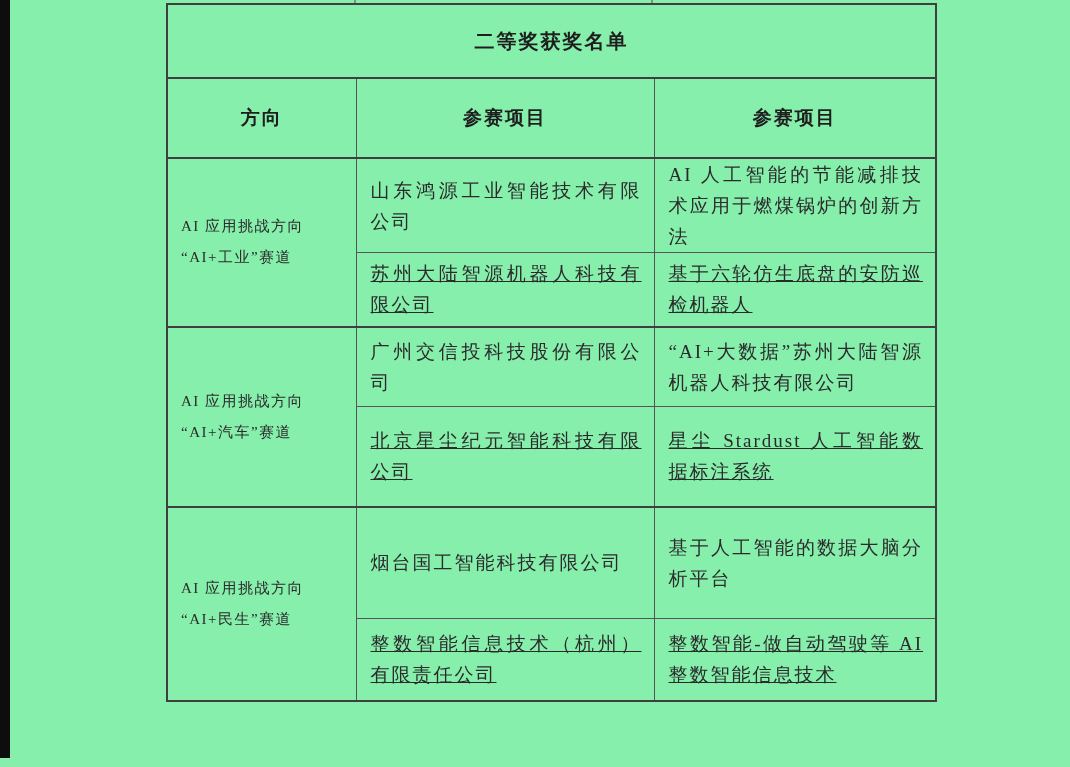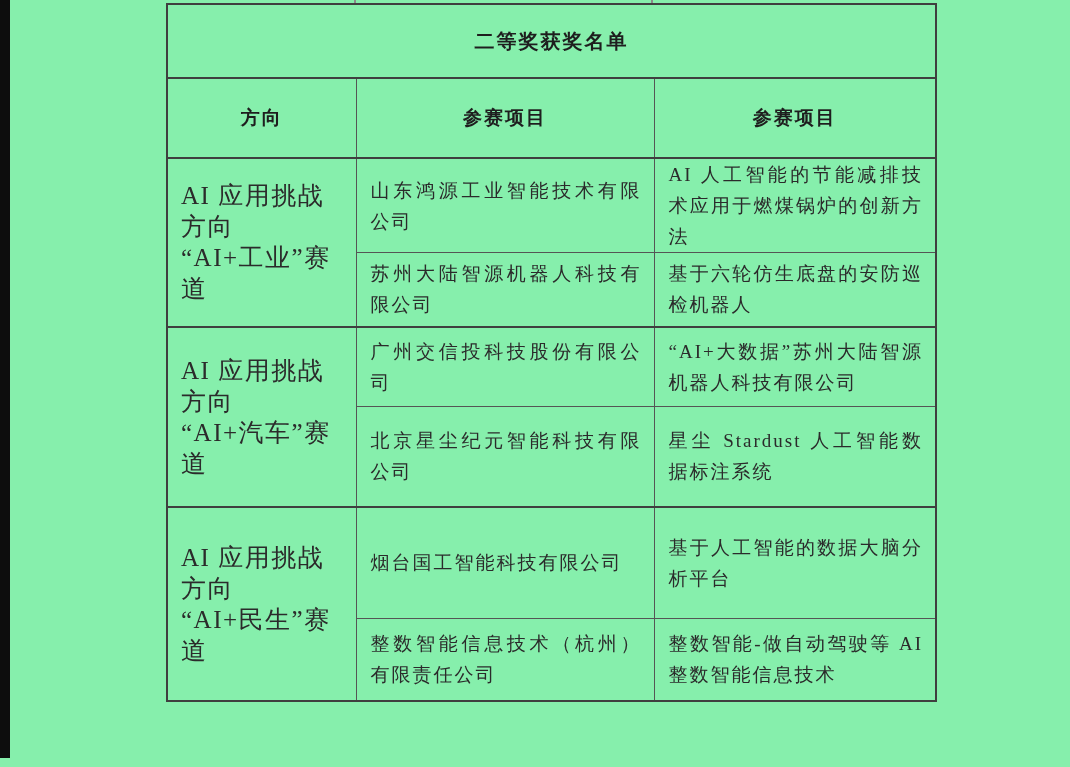--- a/index.html
+++ b/index.html
@@ -61,36 +61,36 @@
     font-weight: bold;
     font-size: 19px;
     letter-spacing: 2px;
     color: #1e1e1e;
     border-top: 2px solid #3f3f3f;
     border-bottom: 2px solid #3f3f3f;
   }
 
   td.dir-cell {
     padding: 0 10px 0 13px;
-    font-size: 25px;
+    font-size: 15px;
     line-height: 31px;
     letter-spacing: 1.5px;
     text-align: left;
     border-top: 2px solid #3f3f3f;
   }
   td.body-cell {
     padding: 0 12px 0 14px;
     font-size: 19px;
     line-height: 31px;
     letter-spacing: 2px;
     text-align: justify;
     text-justify: inter-character;
   }
   tr.group-start td { border-top: 2px solid #3f3f3f; }
-  tr.sub-row td { border-top: 1px solid #6a6a6a; }
+  tr.sub-row td { border-top: 1px solid #6a6a6a; text-decoration: underline; }
 
   .dir-line { display: block; }
 </style>
 </head>
 <body>
 
 <div class="page">
 
   <div class="left-bar"></div>
   <div class="stub stub-1"></div>

